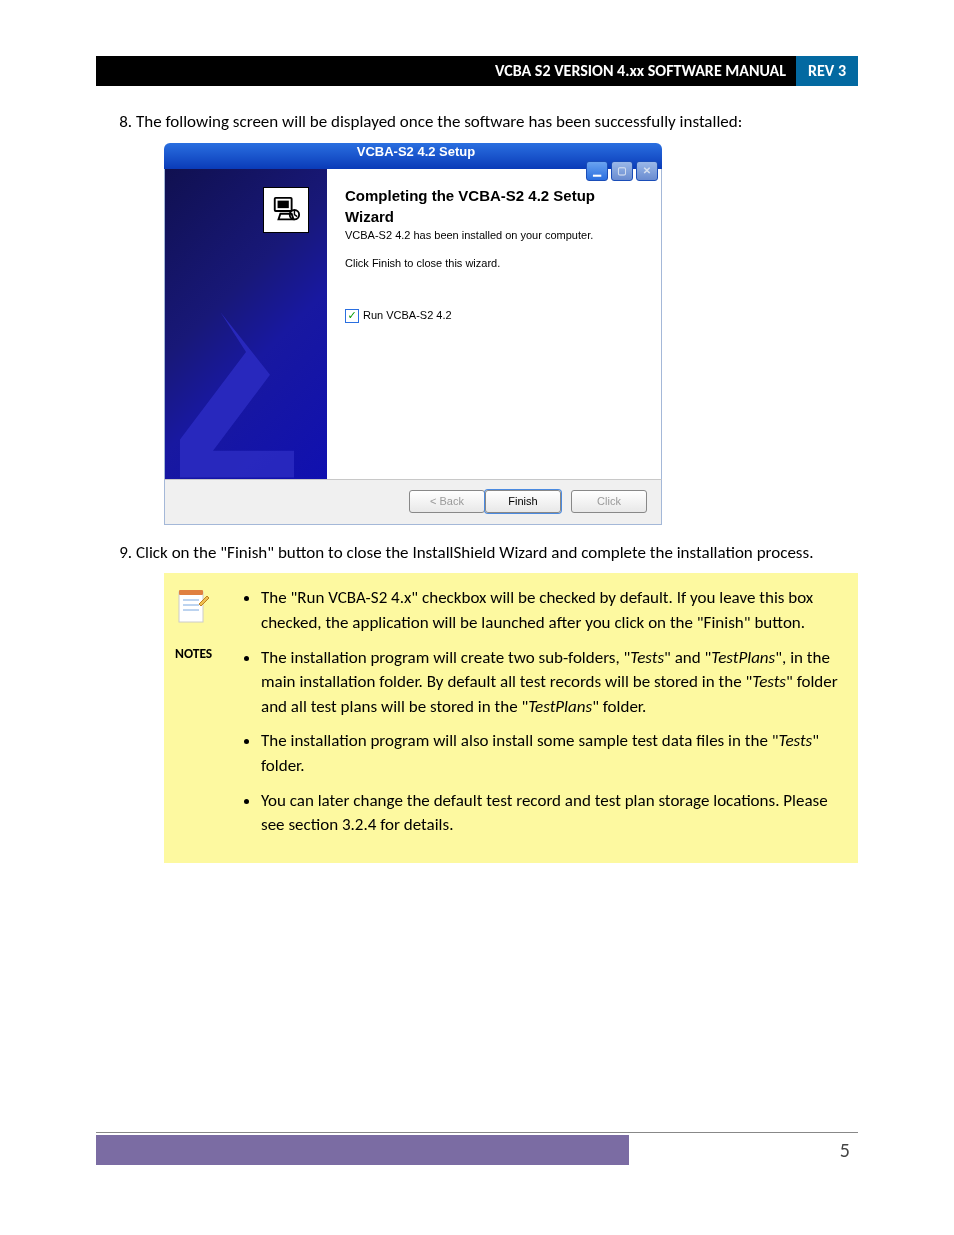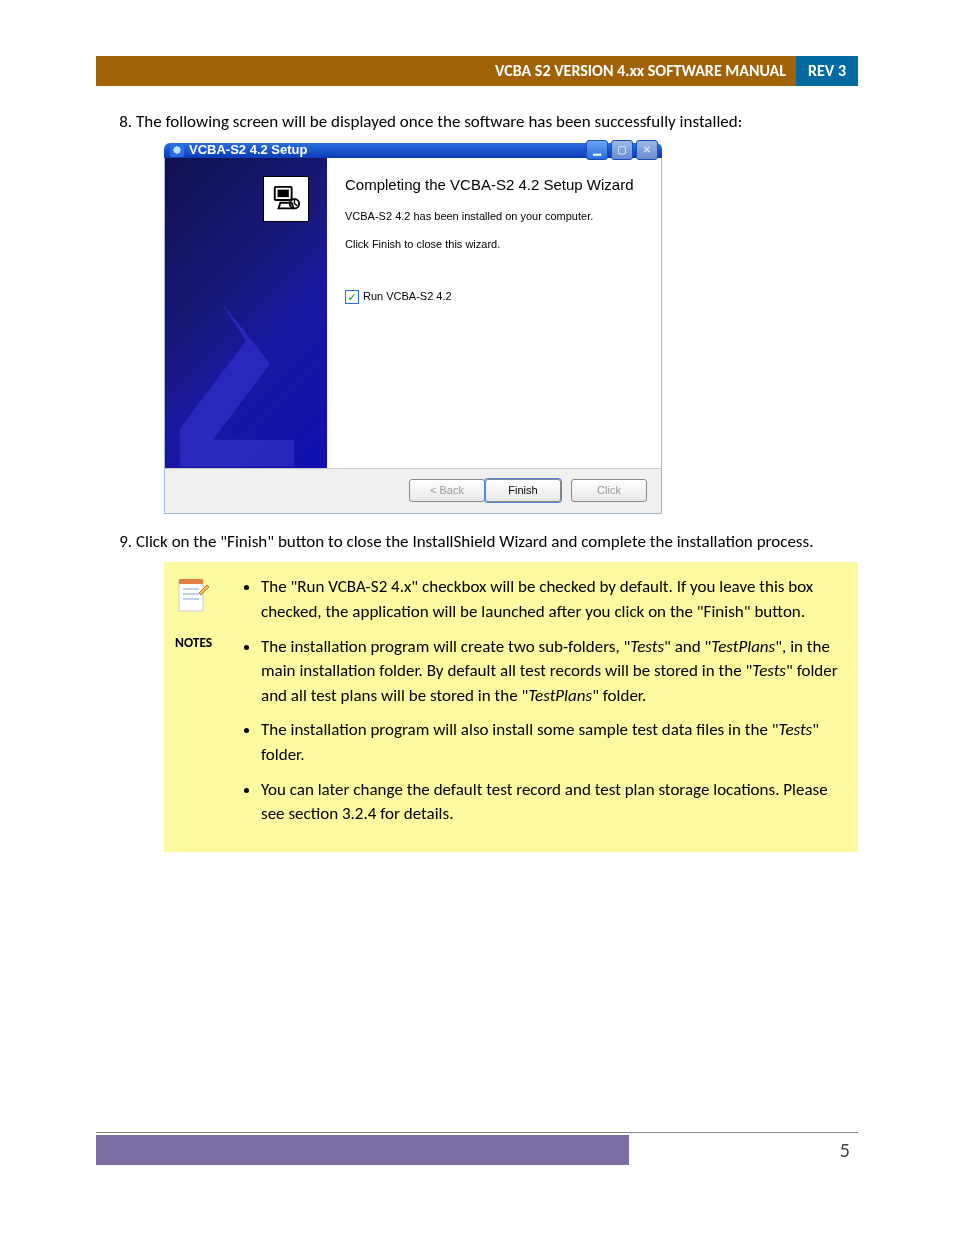--- a/index.html
+++ b/index.html
@@ -17,21 +17,21 @@
     box-sizing: border-box;
     padding: 56px 96px 0 96px;
   }
   .topbar {
     display: flex;
     height: 30px;
     margin-bottom: 24px;
   }
   .topbar-purple {
     flex: 1;
-    background: #a16207;
+    background: #000000;
     color: #fff;
     font-weight: bold;
     font-size: 16px;
     display: flex;
     align-items: center;
     justify-content: flex-end;
     padding-right: 10px;
   }
   .topbar-black {
     background: #0369a1;
@@ -51,30 +51,31 @@
     margin-bottom: 10px;
   }
   ol.steps > li::marker {
     font-size: 17px;
   }
   .wizard {
     width: 498px;
     margin: 8px 0 16px 28px;
   }
   .w-titlebar {
-    height: 15px;
+    height: 26px;
     background: linear-gradient(#2a6fe0, #0a3bb8);
     display: flex;
     align-items: center;
     color: #fff;
     font-family: Tahoma, sans-serif;
     font-size: 13px;
     font-weight: bold;
     padding-left: 6px;
     border-radius: 6px 6px 0 0;
+    flex-direction: column;
   }
   .w-title-icon {
     width: 14px; height: 14px;
     background: radial-gradient(circle, #bfe0ff 35%, #2a6fe0 38%);
     border-radius: 2px;
     margin-right: 5px;
   }
   .w-winbtns {
     margin-left: auto;
     display: flex;
@@ -120,21 +121,21 @@
     background: #fff;
     border: 1px solid #000;
     display: flex; align-items: center; justify-content: center;
   }
   .w-icon-box svg { width: 30px; height: 30px; }
   .w-right {
     flex: 1;
     padding: 16px 18px 10px 18px;
     font-family: Tahoma, Arial, sans-serif;
   }
-  .w-heading { font-size: 15px; font-weight: normal; margin-bottom: 14px; }
+  .w-heading { font-size: 15px; font-weight: bold; }
   .w-text1 { font-size: 11px; margin-bottom: 12px; }
   .w-text2 { font-size: 11px; margin-bottom: 36px; }
   .w-check { font-size: 11px; display: flex; align-items: center; gap: 4px; }
   .w-checkbx {
     width: 12px; height: 12px;
     border: 1px solid #2a6fe0;
     background: #fff;
     display: inline-flex; align-items: center; justify-content: center;
     color: #009a00; font-size: 11px; line-height: 1;
   }

